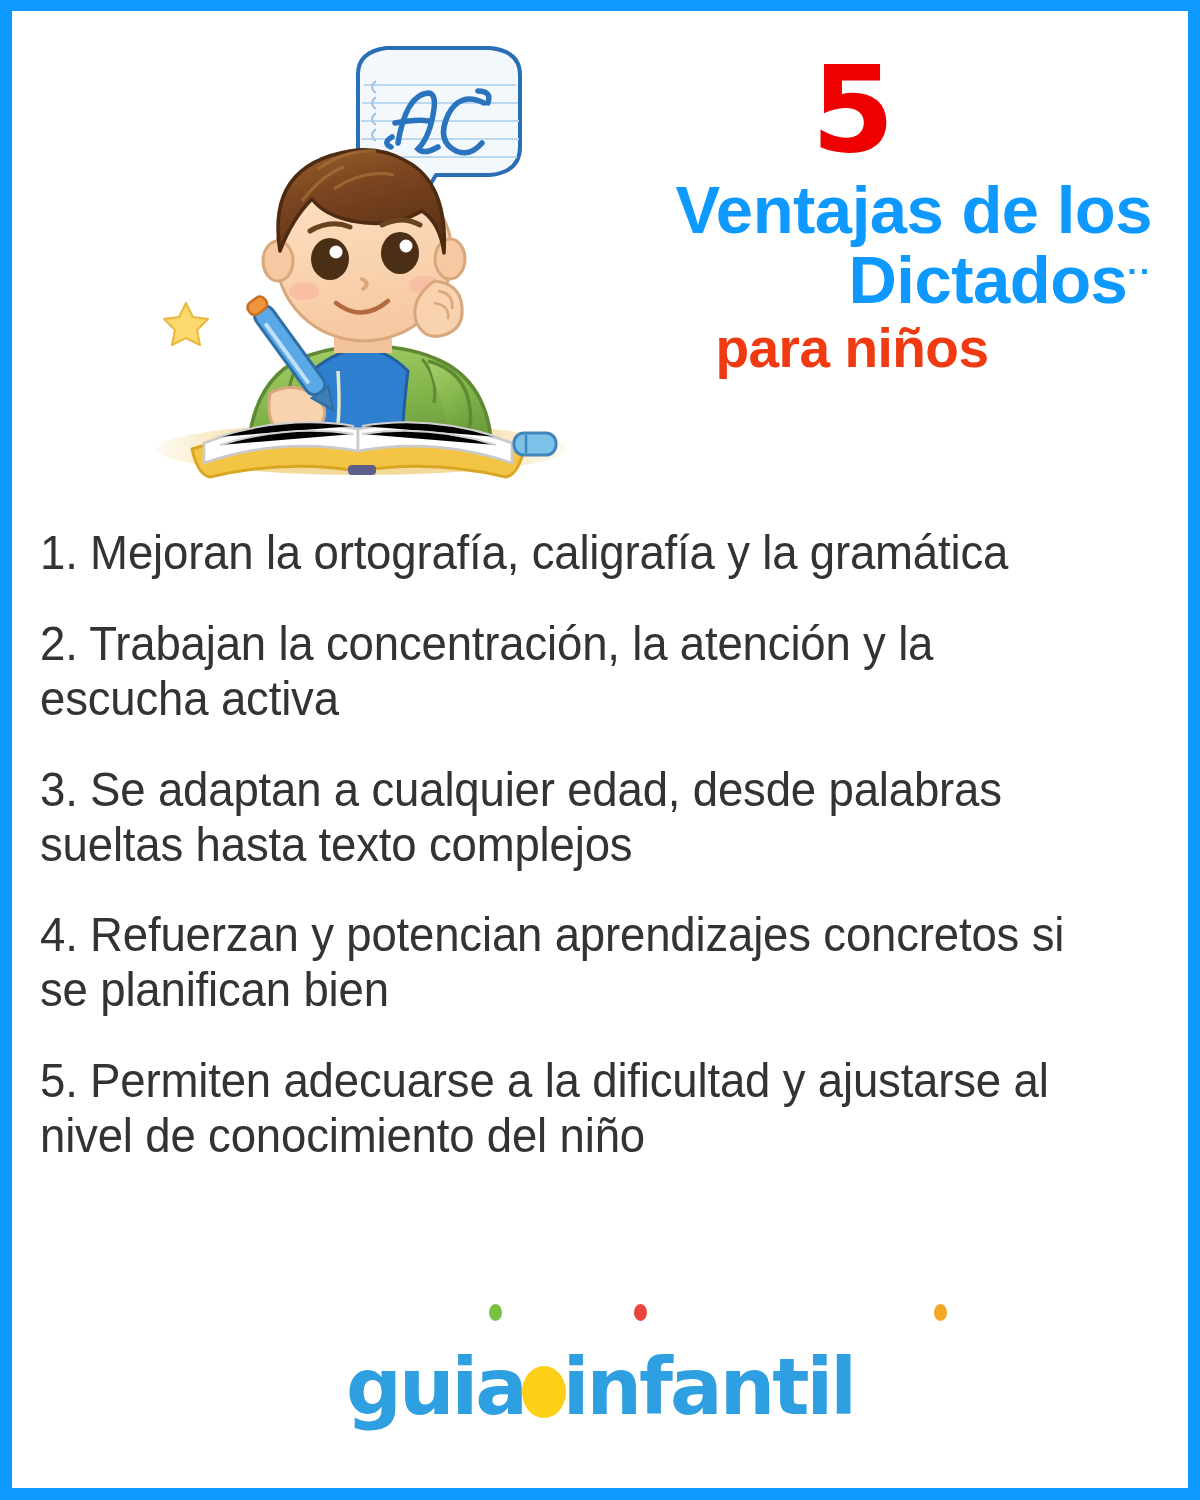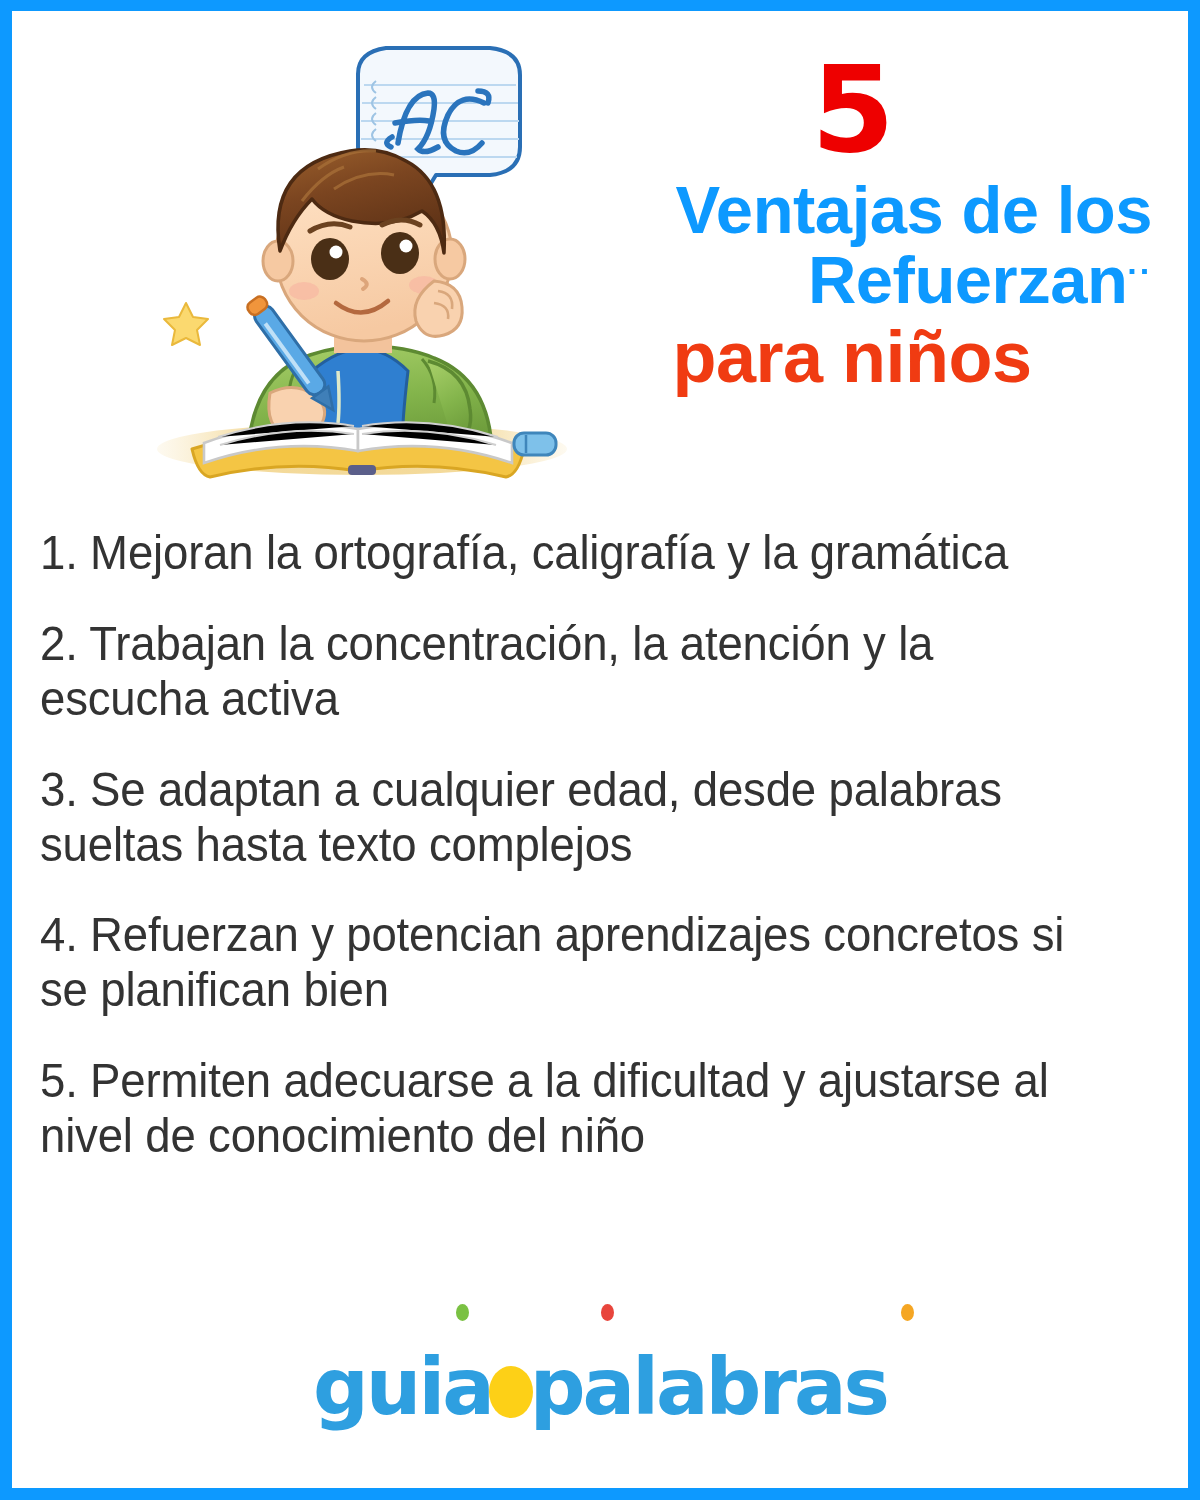--- a/index.html
+++ b/index.html
@@ -80,21 +80,21 @@
   }
   .title-main .dots-after {
     font-size: 34px;
     letter-spacing: 1px;
     vertical-align: 20px;
     color: #0d99ff;
   }
   .title-sub {
     font-family: "Liberation Sans", sans-serif;
     font-weight: bold;
-    font-size: 72px;
+    font-size: 55px;
     line-height: 1.05;
     color: #f03b12;
     margin: 6px 0 0 0;
     letter-spacing: -0.5px;
     text-align: center;
   }
 
   
   #benefits {
     position: absolute;
@@ -291,37 +291,37 @@
             <rect x="362" y="392" width="42" height="22" rx="10" fill="#7ec1ea" stroke="#3f86bb" stroke-width="3"></rect>
             <line x1="374" y1="394" x2="374" y2="412" stroke="#3f86bb" stroke-width="2.5"></line>
           </g>
         </svg>
       </div>
 
       <div id="title-block">
         <div class="count-number">5</div>
         <div class="title-main">
           <span>Ventajas de los</span><br>
-          <span>Refuerzan</span><span class="dots-after">··</span>
+          <span>Dictados</span><span class="dots-after">··</span>
         </div>
         <div class="title-sub">para niños</div>
       </div>
     </div>
 
     <div id="benefits">
       <p class="benefit">1. Mejoran la ortografía, caligrafía y la gramática</p>
       <p class="benefit">2. Trabajan la concentración, la atención y la escucha activa</p>
       <p class="benefit">3. Se adaptan a cualquier edad, desde palabras sueltas hasta texto complejos</p>
       <p class="benefit">4. Refuerzan y potencian aprendizajes concretos si se planifican bien</p>
       <p class="benefit">5. Permiten adecuarse a la dificultad y ajustarse al nivel de conocimiento del niño</p>
     </div>
 
     <div id="logo">
       <span class="logo-wrap">
-        <span class="logo-text">guia</span><span class="logo-dot-big"></span><span class="logo-text">palabras</span>
+        <span class="logo-text">guia</span><span class="logo-dot-big"></span><span class="logo-text">infantil</span>
         <span class="tiny-dot green"></span>
         <span class="tiny-dot red"></span>
         <span class="tiny-dot orange"></span>
       </span>
     </div>
 
   </div>
 </div>
 
 </body></html>

